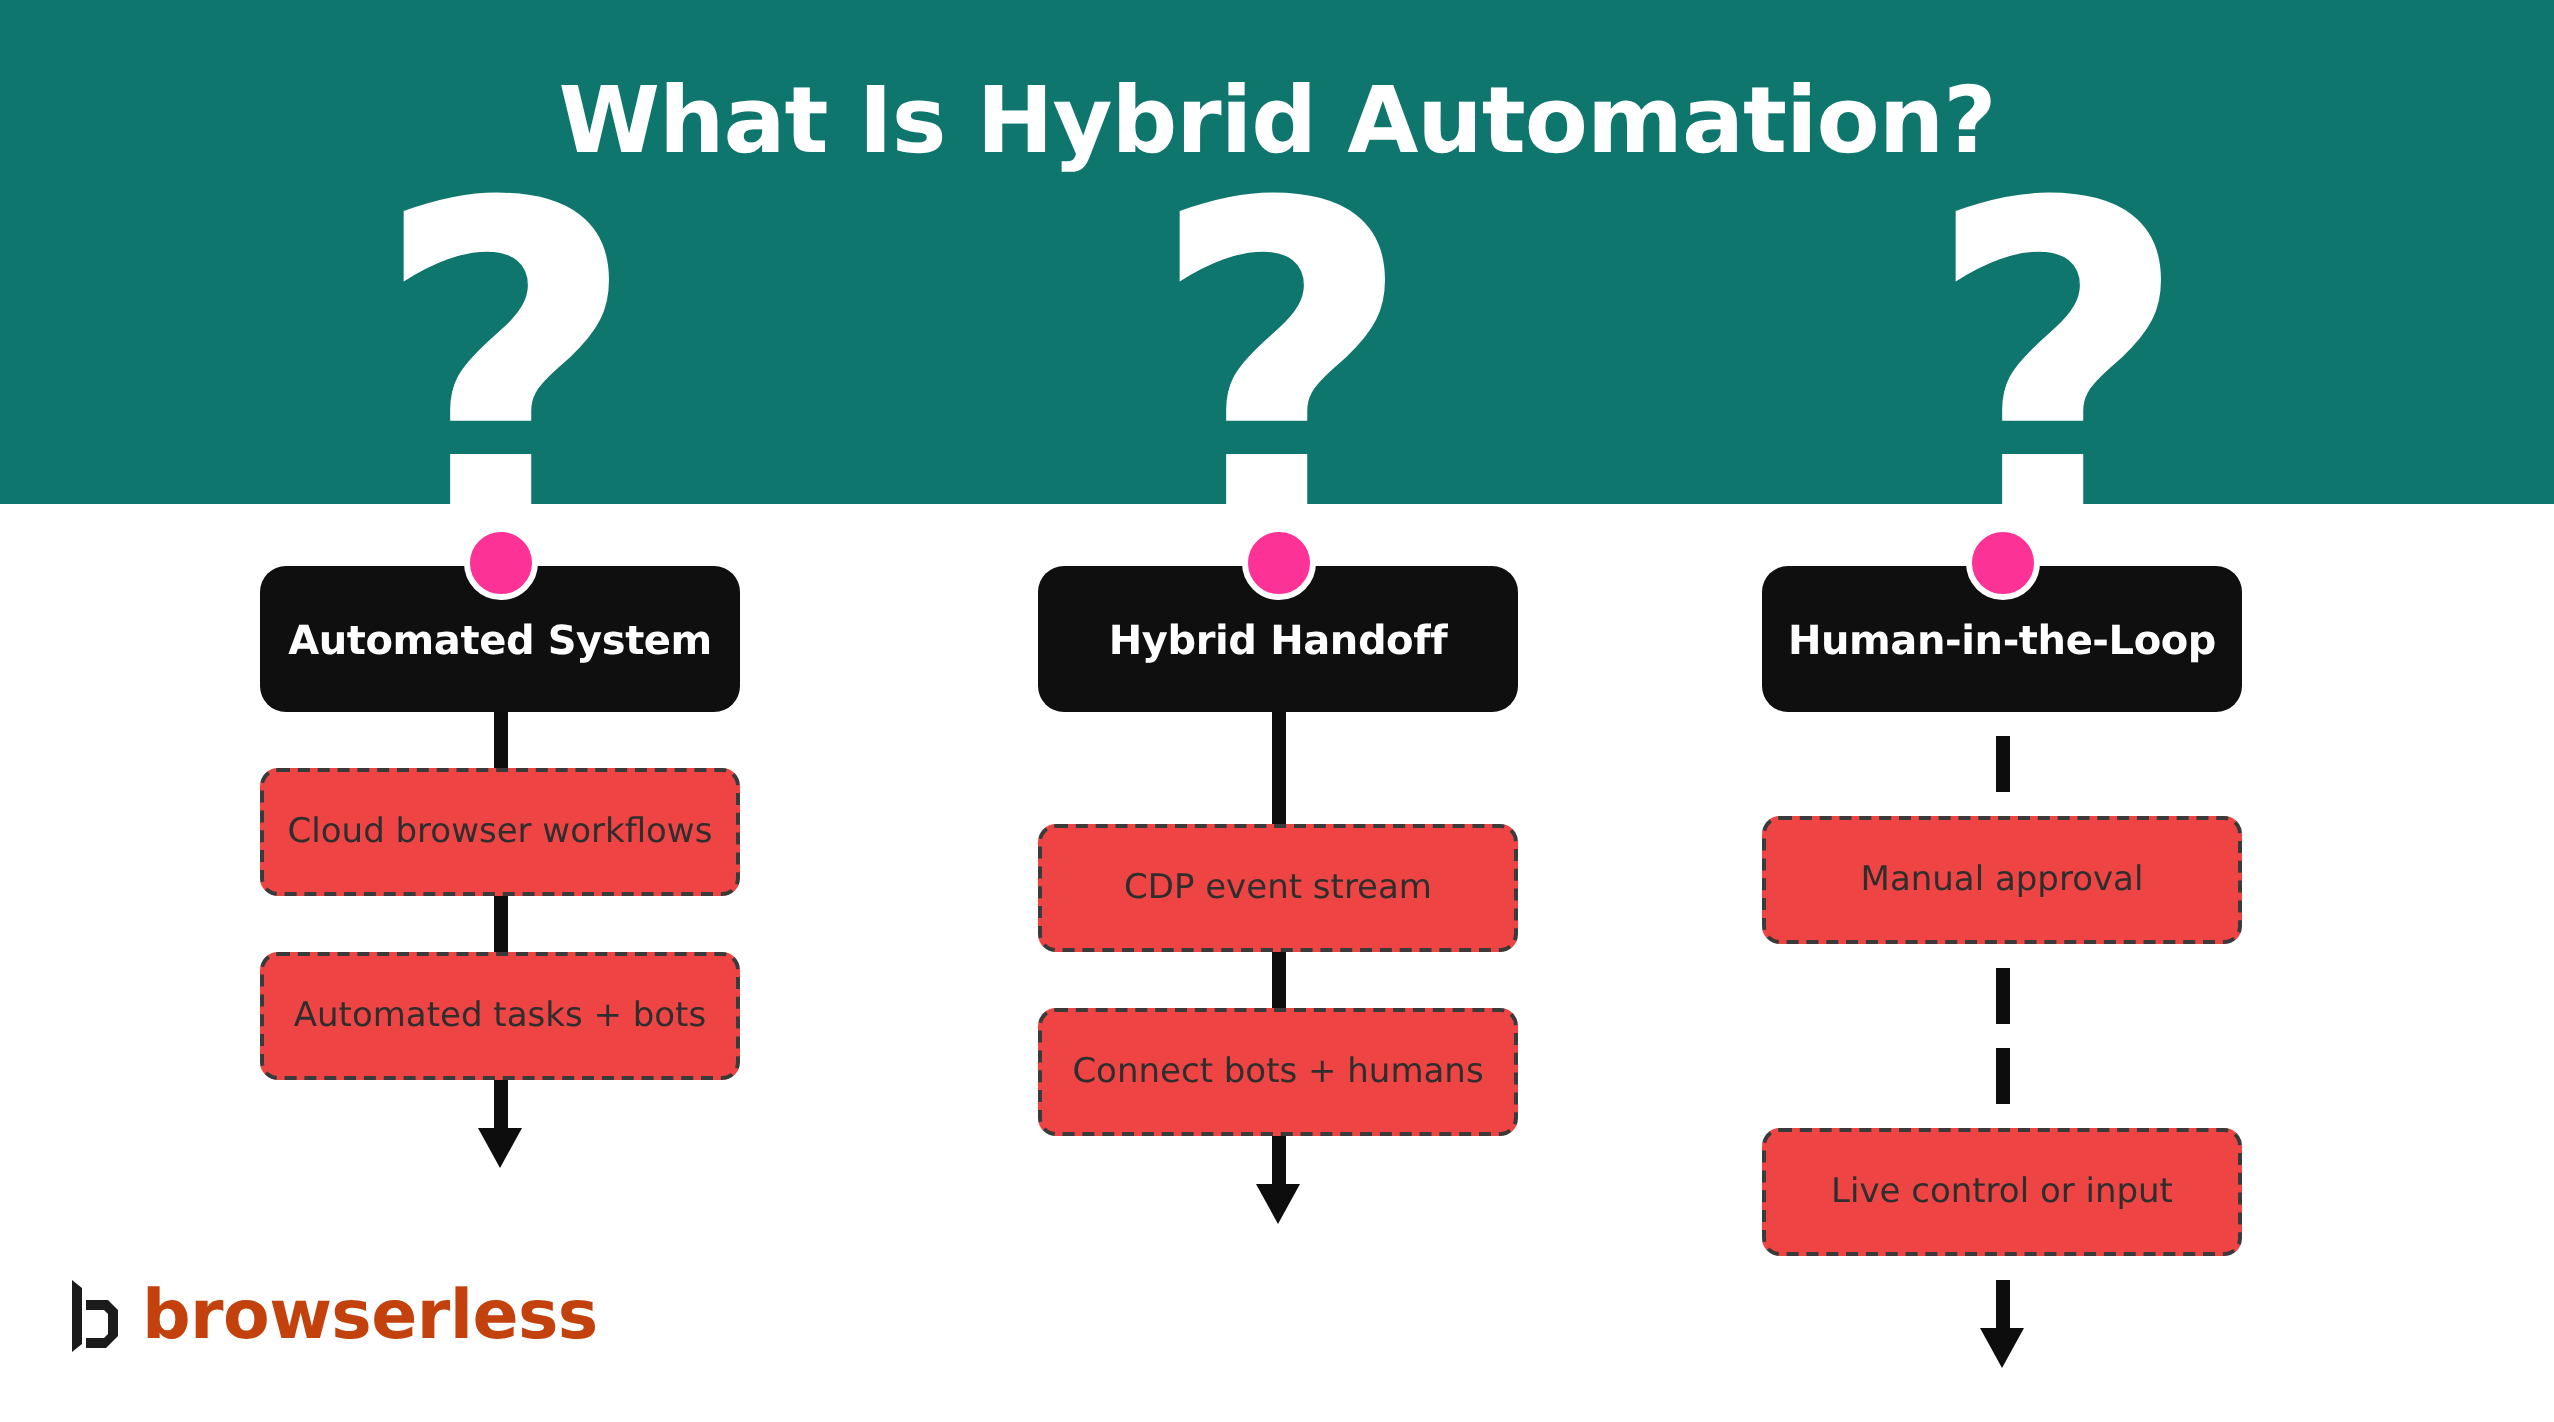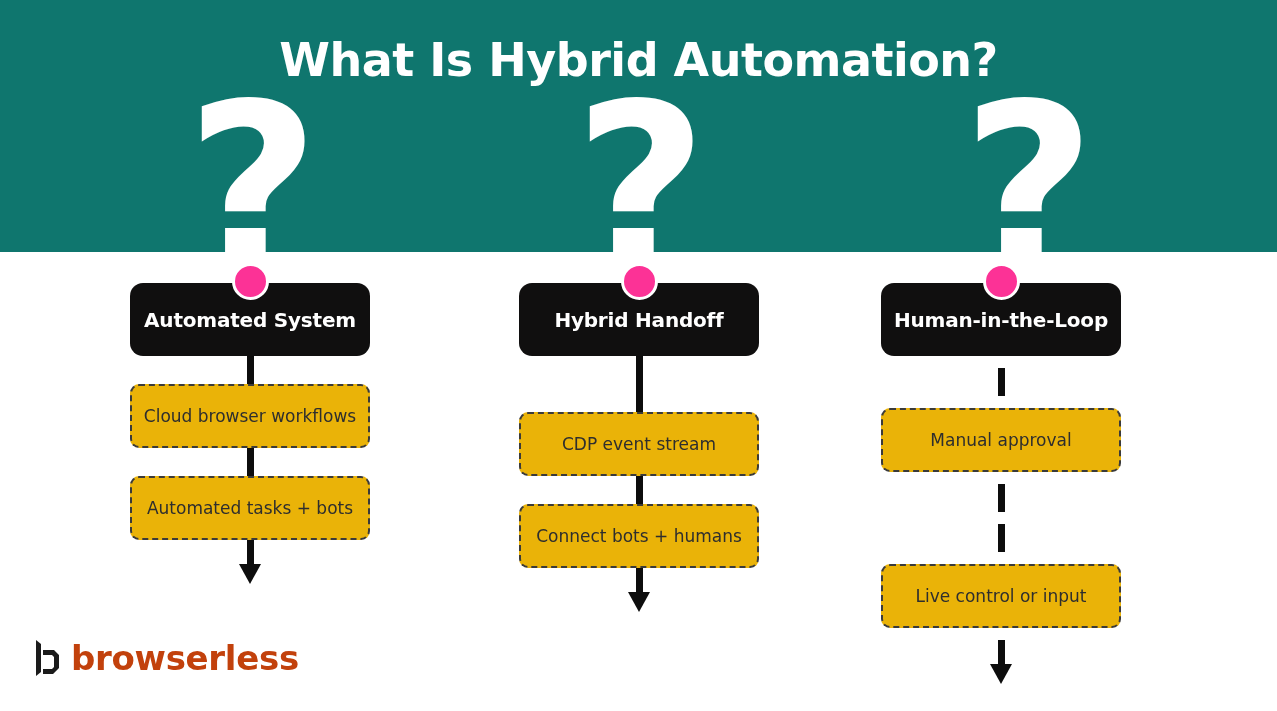--- a/index.html
+++ b/index.html
@@ -117,21 +117,21 @@
   .connector {
     width: 7px;
     height: 28px;
     background: #0d0d0d;
   }
 
   
   .step {
     width: 240px;
     height: 64px;
-    background: #eab308;
+    background: #ef4444;
     border: 2px dashed #3a3a3a;
     border-radius: 9px;
     display: flex;
     align-items: center;
     justify-content: center;
     box-sizing: border-box;
   }
   .step-label {
     color: #2e2e2e;
     font-size: 17px;

